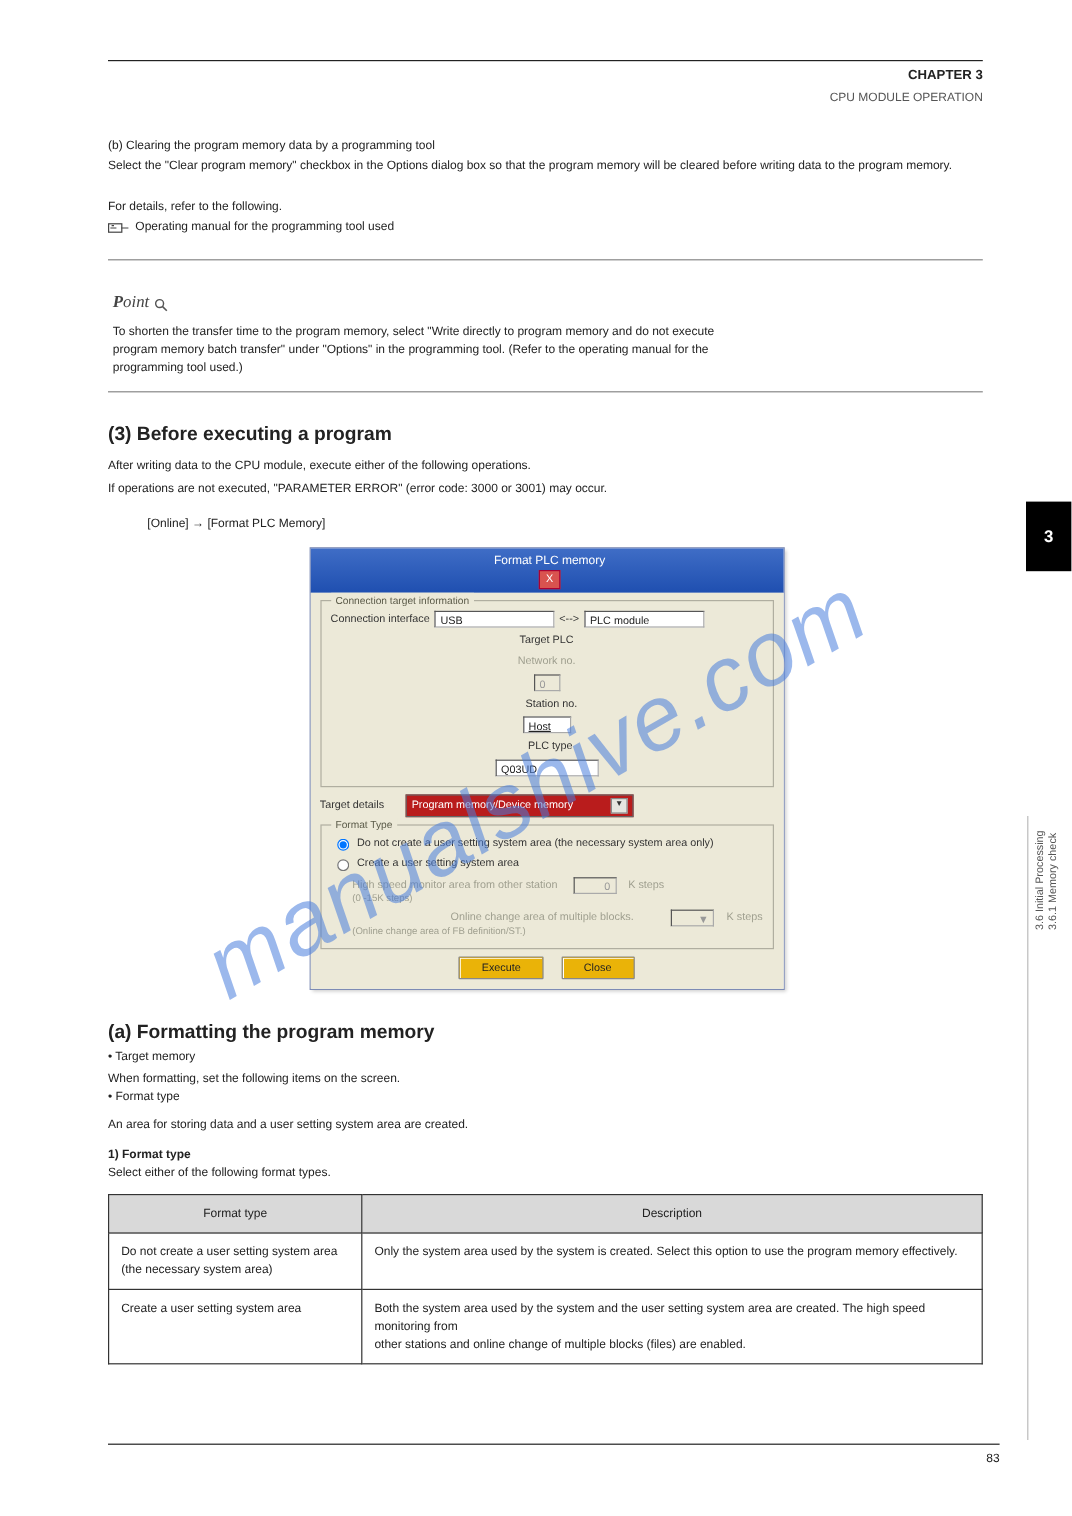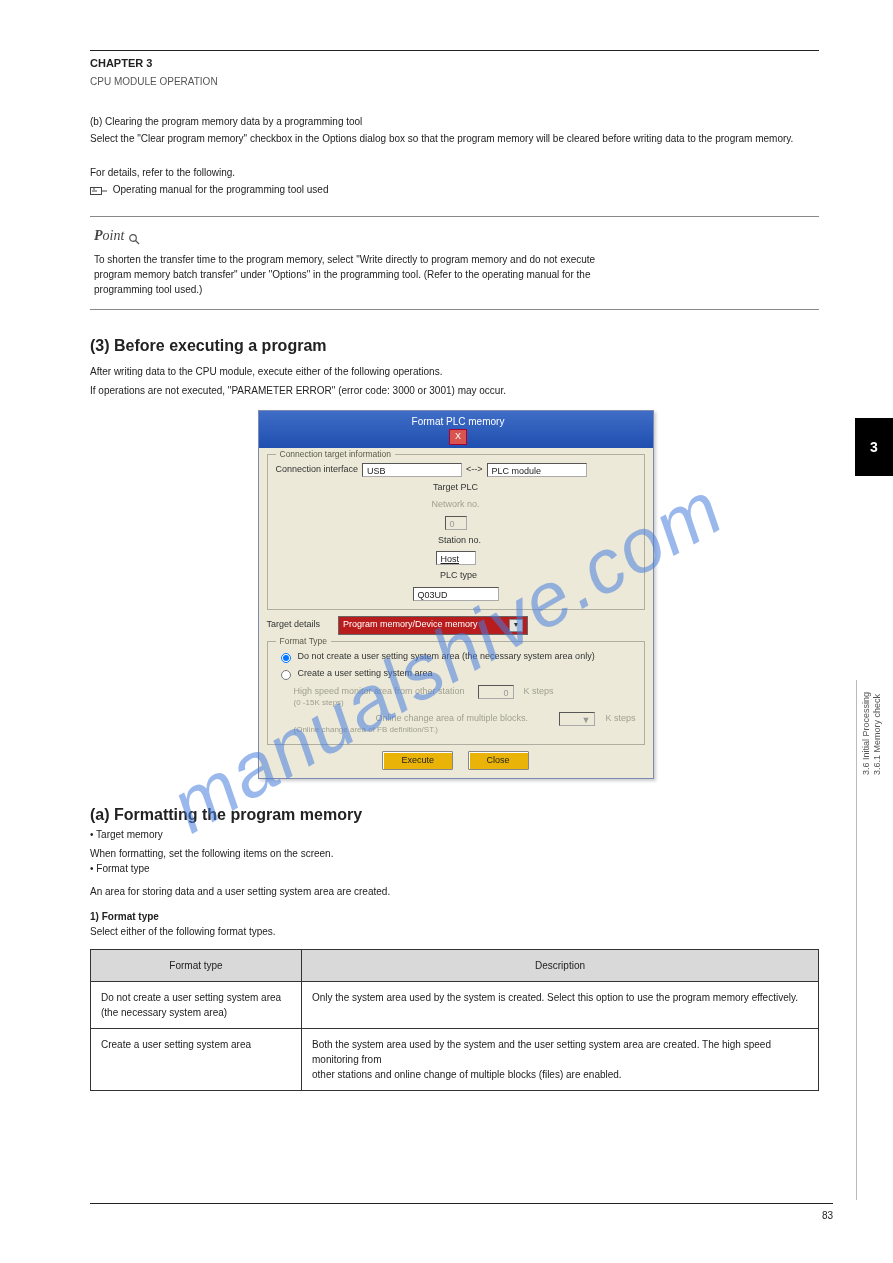--- a/index.html
+++ b/index.html
@@ -13,21 +13,21 @@
   .page {
     position: relative;
     width: 893px;
     height: 1263px;
     box-sizing: border-box;
     padding: 50px 74px 40px 90px;
     font-size: 10px;
     line-height: 1.5;
   }
   .header-right {
-    text-align: left;
+    text-align: right;
     font-size: 10px;
     color: #555;
     border-top: 1px solid #222;
     padding-top: 4px;
   }
   .header-right .line1 { font-size: 11px; font-weight: bold; color: #222; }
   .header-right .line2 { font-size: 10px; color: #555; margin-top: 2px; }
   .black-side-tab {
     position: absolute;
     top: 418px;
@@ -58,20 +58,21 @@
     margin-top: 18px;
     border-top: 1px solid #888;
     border-bottom: 1px solid #888;
     padding: 8px 4px 12px 4px;
   }
   .point-label {
     font-size: 14px;
     font-style: italic;
     font-family: Georgia, serif;
     color: #444;
+    margin-top: 17px;
   }
   .point-label .p { font-weight: bold; font-style: italic; }
   .si { display:inline-block; width:12px; height:12px; vertical-align:middle; }
   .heading-sub {
     font-size: 16px;
     font-weight: bold;
     margin-top: 24px;
   }
   .arrow-right { display:inline-block; }
   
@@ -283,20 +284,26 @@
     <div style="margin-top:6px;">
       <span>To shorten the transfer time to the program memory, select "Write directly to program memory and do not execute</span><br>
       <span>program memory batch transfer" under "Options" in the programming tool. (Refer to the operating manual for the</span><br>
       <span>programming tool used.)</span>
     </div>
   </div>
 
   <div class="heading-sub">(3) Before executing a program</div>
   <div style="margin-top:6px;">After writing data to the CPU module, execute either of the following operations.</div>
   <div style="margin-top:4px;">If operations are not executed, "PARAMETER ERROR" (error code: 3000 or 3001) may occur.</div>
+  <div style="margin-top:14px;">
+    <span style="width:30px;display:inline-block;"></span>
+    <span>[Online]</span>
+    <span class="arrow-right"> → </span>
+    <span>[Format PLC Memory]</span>
+  </div>
 
   <div class="dialog-wrap">
     <div class="dlg">
       <div class="dlg-titlebar">
         <span>Format PLC memory</span>
         <div class="dlg-close">
           <span>X</span>
         </div>
       </div>
       <div class="dlg-body">

